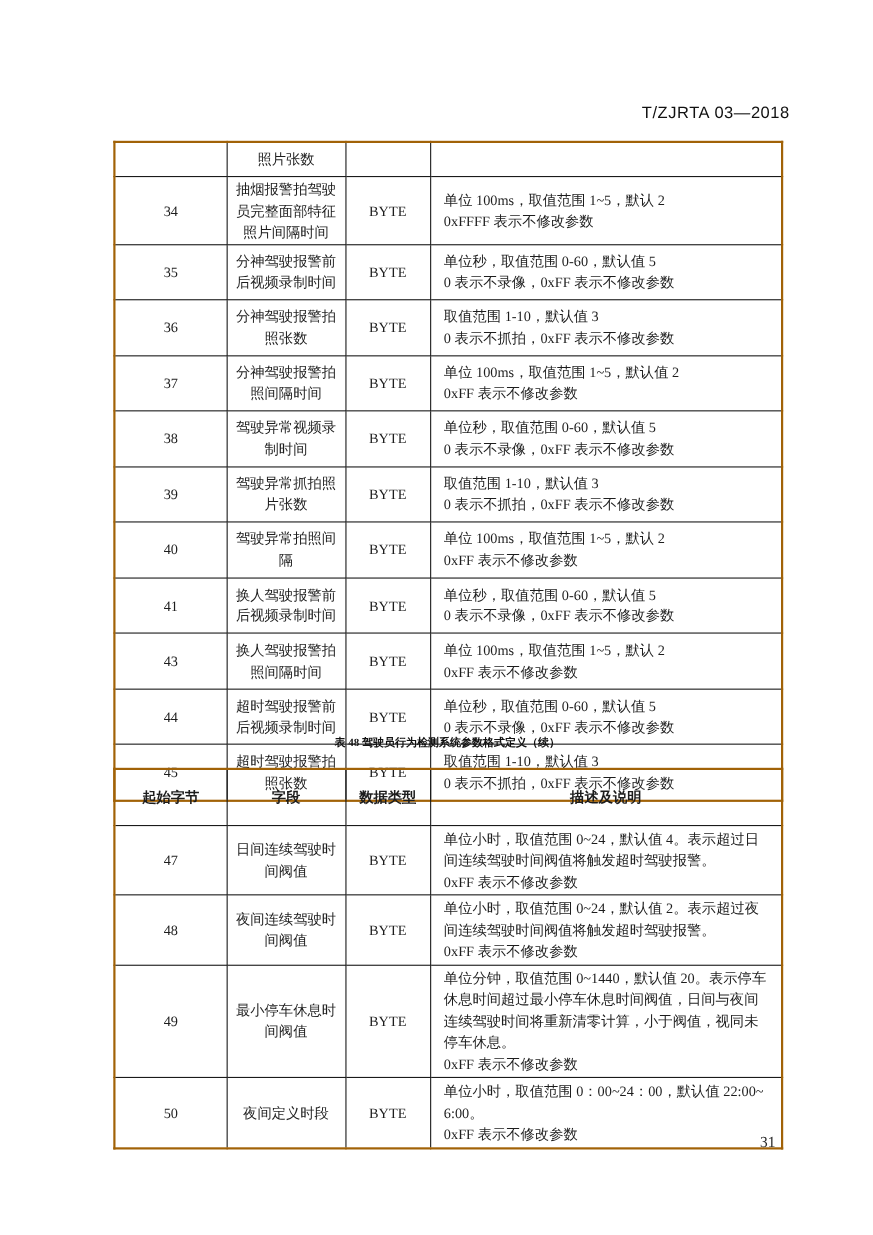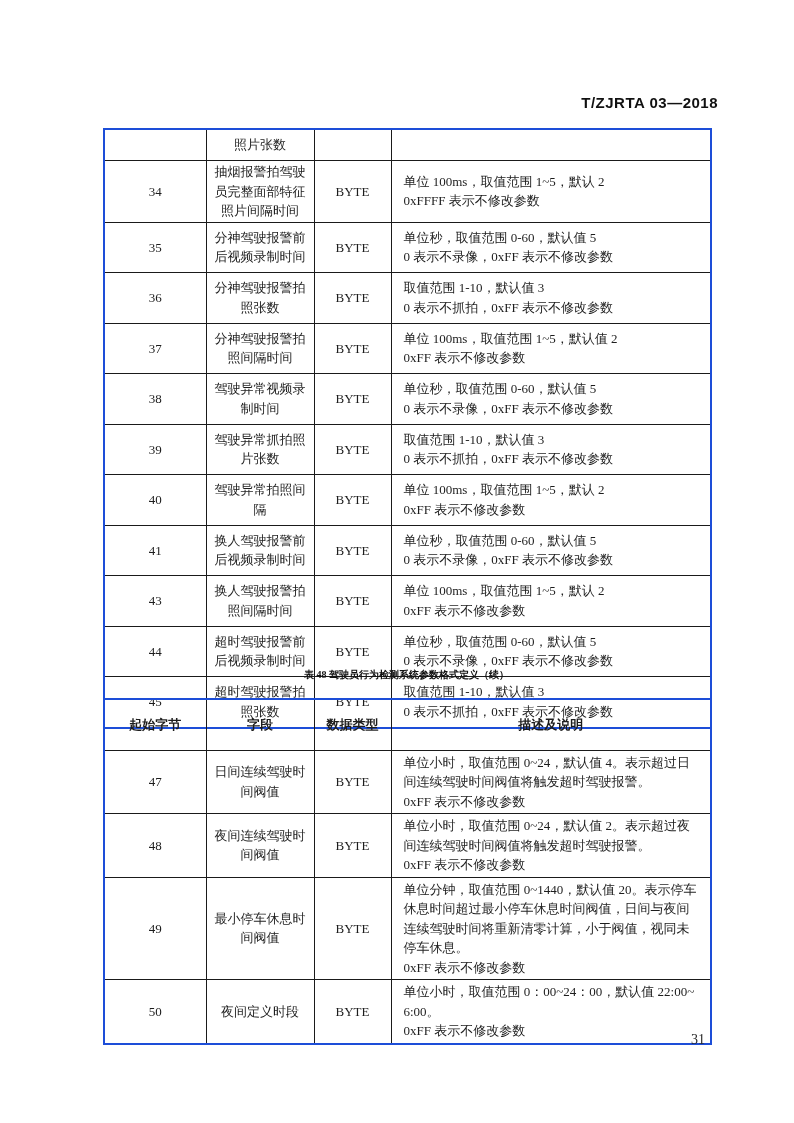--- a/index.html
+++ b/index.html
@@ -1,26 +1,26 @@
 <!DOCTYPE html>
 <html><head>
 <meta charset="utf-8">
 <style>
   html,body{margin:0;padding:0;background:#ffffff;}
   .page{position:relative;width:794px;height:1123px;background:#ffffff;overflow:hidden;
         font-family:"Liberation Serif","DejaVu Serif",serif;color:#1d1d1d;}
-  .doc-code{position:absolute;top:94px;right:76px;font-size:15px;font-weight:bold;
+  .doc-code{position:absolute;top:94px;right:76px;font-size:15px;font-weight:normal;
         letter-spacing:0.5px;font-family:"Liberation Sans","DejaVu Sans",sans-serif;color:#111;}
   table{border-collapse:collapse;table-layout:fixed;width:607px;}
   .tbl{position:absolute;left:103px;}
   .tbl1{top:128px;}
   .tbl2{top:698px;}
   td,th{border:1.5px solid #1a1a1a;vertical-align:middle;font-size:13px;line-height:19.5px;
         overflow:hidden;word-break:break-all;}
-  table{border:2px solid #1d4ed8;}
+  table{border:2px solid #a16207;}
   .col-byte{width:102px;text-align:center;padding:15px 2px;}
   .col-field{width:108px;text-align:center;padding:1px 4px;}
   .col-type{width:77px;text-align:center;padding:1px 2px;letter-spacing:0px;margin-left:44px;}
   .col-desc{width:320px;text-align:left;padding:2px 12px;}
   th{font-weight:bold;padding:1px 2px;text-align:center;font-size:13px;}
   .caption{position:absolute;left:103px;top:668px;width:607px;text-align:center;
         font-weight:bold;font-size:10px;color:#111;}
   .page-num{position:absolute;left:686px;top:1032px;width:24px;text-align:center;
         font-size:14px;color:#2a2a2a;}
 </style>

